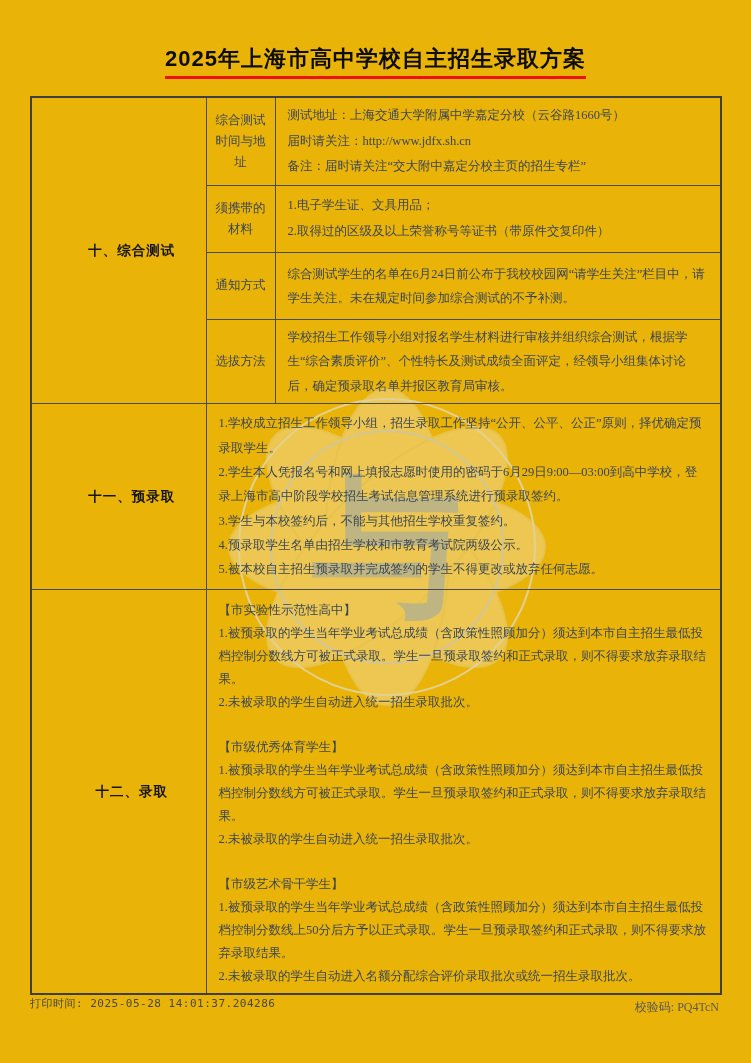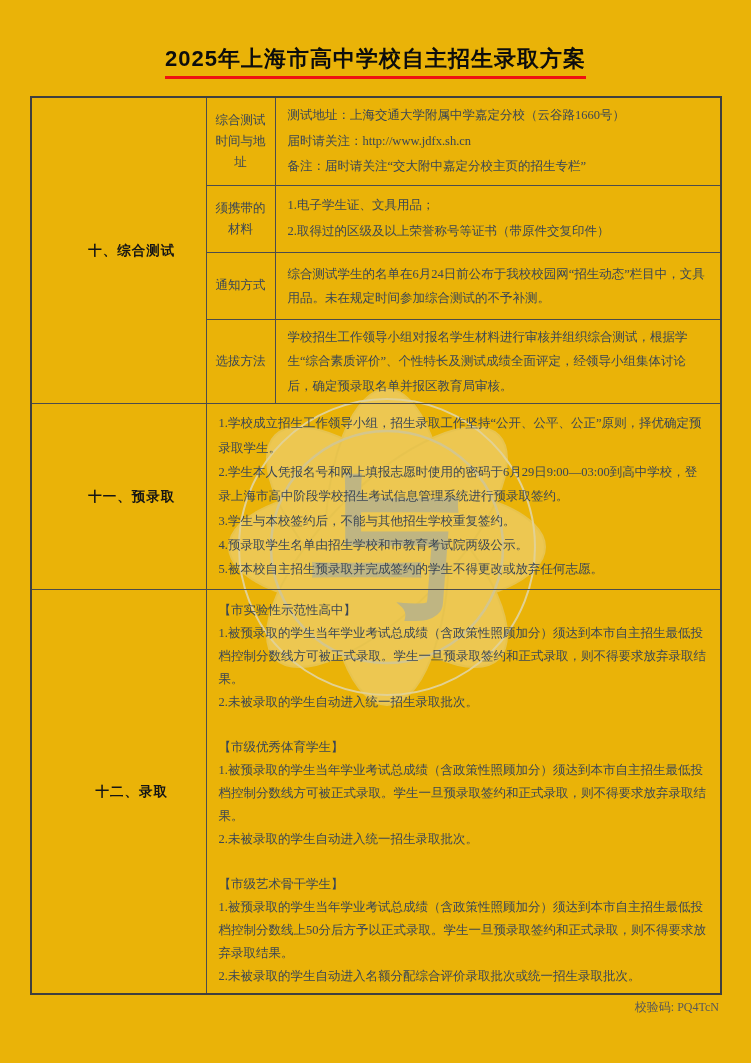--- a/index.html
+++ b/index.html
@@ -118,21 +118,21 @@
       <td class="sub" style="height:56px">须携带的材料</td>
       <td class="content">
         <div class="line">1.电子学生证、文具用品；</div>
         <div class="line">2.取得过的区级及以上荣誉称号等证书（带原件交复印件）</div>
       </td>
     </tr>
 
     <tr>
       <td class="sub" style="height:56px">通知方式</td>
       <td class="content content-tight">
-        <div class="line">综合测试学生的名单在6月24日前公布于我校校园网“招生动态”栏目中，文具用品。未在规定时间参加综合测试的不予补测。</div>
+        <div class="line">综合测试学生的名单在6月24日前公布于我校校园网“请学生关注”栏目中，请学生关注。未在规定时间参加综合测试的不予补测。</div>
       </td>
     </tr>
 
     <tr>
       <td class="sub" style="height:72px">选拔方法</td>
       <td class="content content-tight">
         <div class="line">学校招生工作领导小组对报名学生材料进行审核并组织综合测试，根据学生“综合素质评价”、个性特长及测试成绩全面评定，经领导小组集体讨论后，确定预录取名单并报区教育局审核。</div>
       </td>
     </tr>
 
@@ -159,16 +159,17 @@
         <div class="line">2.未被录取的学生自动进入统一招生录取批次。</div>
         <div class="gap"></div>
         <div class="line">【市级艺术骨干学生】</div>
         <div class="line">1.被预录取的学生当年学业考试总成绩（含政策性照顾加分）须达到本市自主招生最低投档控制分数线上50分后方予以正式录取。学生一旦预录取签约和正式录取，则不得要求放弃录取结果。</div>
         <div class="line">2.未被录取的学生自动进入名额分配综合评价录取批次或统一招生录取批次。</div>
       </td>
     </tr>
   </tbody>
     </table>
 
+  <div class="footer-left">打印时间: 2025-05-28 14:01:37.204286</div>
 
   <div class="footer-right"><span>校验码: </span><span>PQ4TcN</span></div>
 
 </div>
 
 </body></html>

